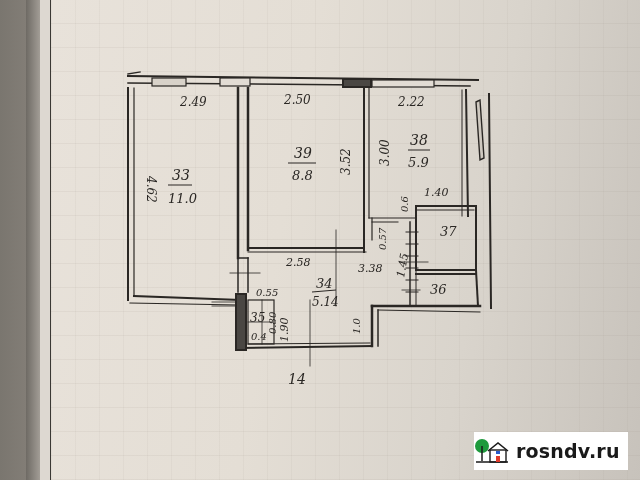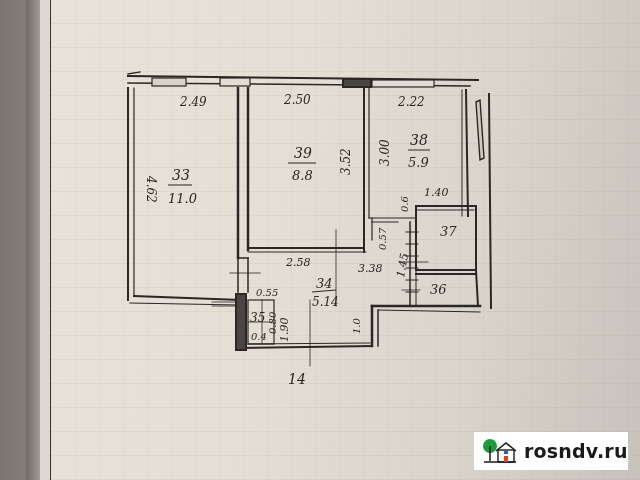--- a/index.html
+++ b/index.html
@@ -10,21 +10,21 @@
   .paper { position:absolute; left:50px; top:0; width:590px; height:480px;
     background:linear-gradient(100deg,#e8e2da 0%,#e4ded5 40%,#d9d4cc 70%,#c7c2bb 100%);
     border-left:1px solid #3a3834; }
   .grid { position:absolute; left:0; top:0; width:590px; height:480px;
     background-image:
       repeating-linear-gradient(0deg, rgba(150,140,130,0.10) 0, rgba(150,140,130,0.10) 1px, transparent 1px, transparent 24px),
       repeating-linear-gradient(90deg, rgba(150,140,130,0.08) 0, rgba(150,140,130,0.08) 1px, transparent 1px, transparent 24px); }
   svg.plan { position:absolute; left:0; top:0; }
   .lbl { font-family:"DejaVu Serif", serif; font-style:italic; fill:#2a2724; }
   .watermark { position:absolute; left:474px; top:432px; width:154px; height:38px; background:#ffffff;
-    display:flex; align-items:center; padding-left:8px; box-sizing:border-box; }
+    display:flex; align-items:center; padding-left:0; box-sizing:border-box; }
   .watermark .text { font-family:"DejaVu Sans", sans-serif; font-weight:bold; font-size:19px; color:#1a1a1a; margin-left:6px; letter-spacing:0.2px; }
 </style>
 </head>
 <body>
 
 <div class="edge-dark"></div>
 <div class="edge-mid"></div>
 <div class="edge-light"></div>
 
 <div class="paper">

